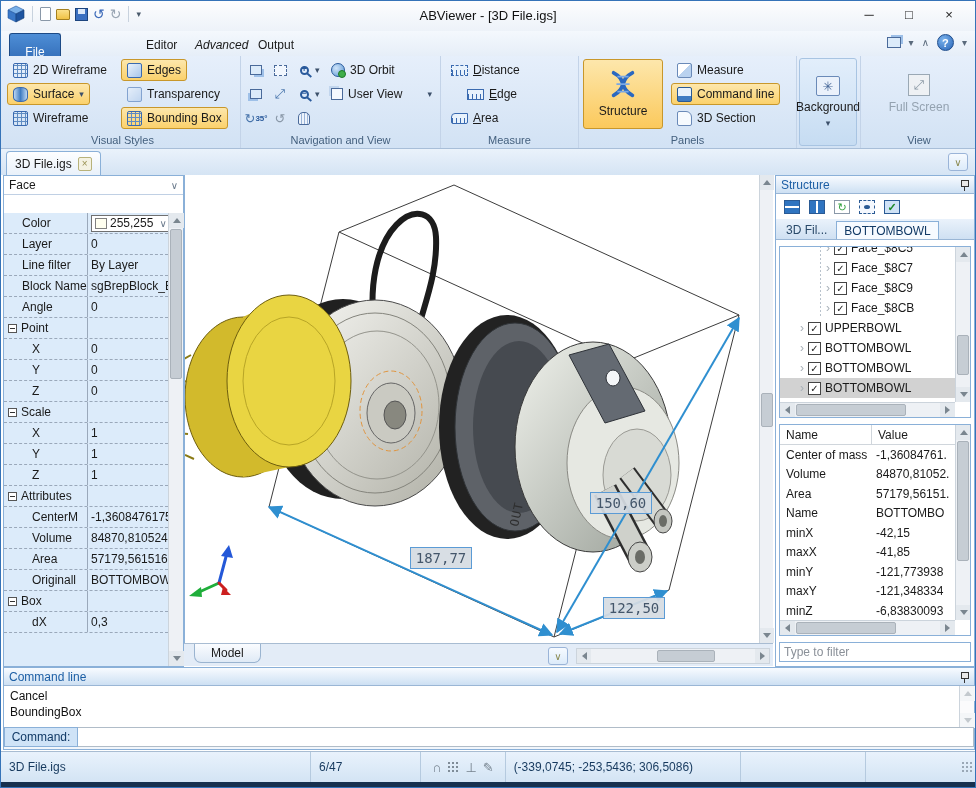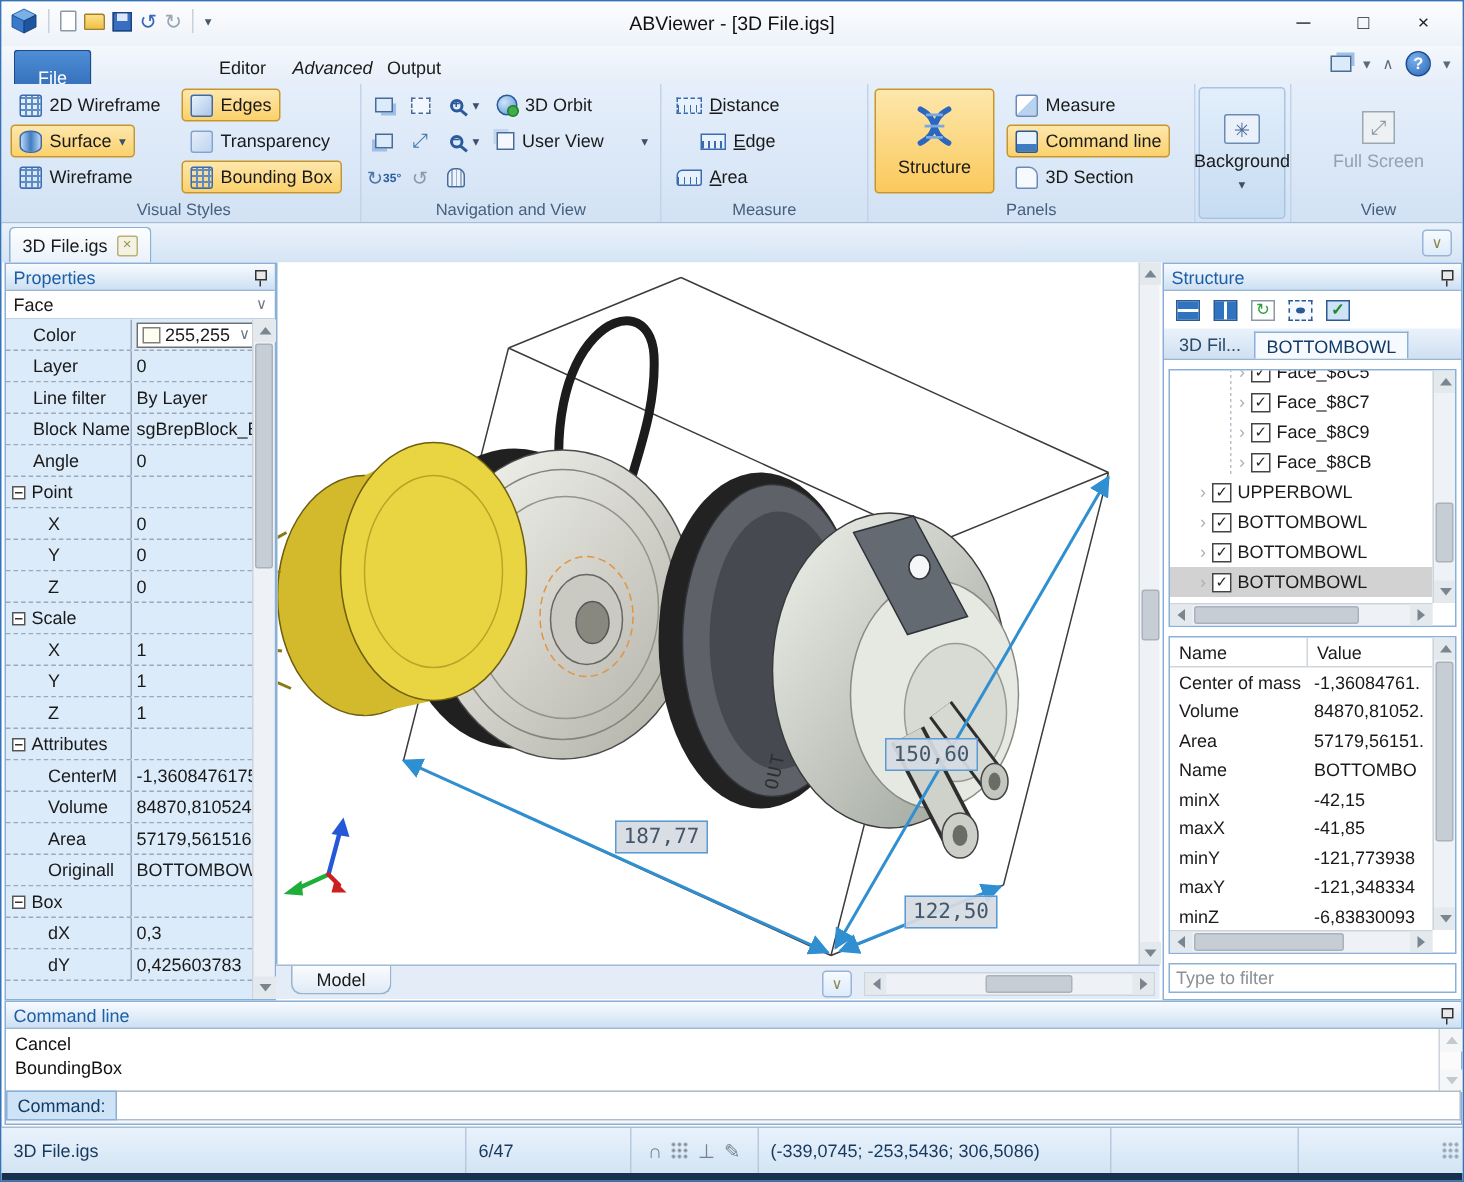--- a/index.html
+++ b/index.html
@@ -351,25 +351,20 @@
 
   <div class="doctabs">
     <div class="doctab">
       <span>3D File.igs</span>
       <span class="tabclose">×</span>
     </div>
     <div class="hiddenbtn">∨</div>
   </div>
 
   <div class="panel" style="left:2px; top:174px; width:181px; height:492px;">
-    <div class="phead">
-      <span>Properties</span>
-      <span class="spacer"></span>
-      <span class="pin"></span>
-    </div>
     <div class="facesel">
       <span>Face</span>
       <span class="spacer"></span>
       <span class="combo-chev">∨</span>
     </div>
     <div id="prop-rows">
         <div class="prow">
           <div class="plabel">
             <span>Color</span>
           </div>
@@ -492,26 +487,20 @@
             <span class="minusbox"></span>
             <span>Box</span>
           </div>
           <div class="pvalue"></div>
         </div>
         <div class="prow pindent">
           <div class="plabel">
             <span>dX</span>
           </div>
           <div class="pvalue">0,3</div>
-        </div>
-        <div class="prow pindent">
-          <div class="plabel">
-            <span>dY</span>
-          </div>
-          <div class="pvalue">0,425603783</div>
         </div>
       </div>
     <div class="sbv" style="top:37px; right:0; bottom:0;">
       <div class="sbbtn" style="top:0;">
           <span class="tri-up"></span>
         </div>
       <div class="thumb-v" style="top:16px; height:150px;"></div>
       <div class="sbbtn" style="bottom:0;">
           <span class="tri-dn"></span>
         </div>

